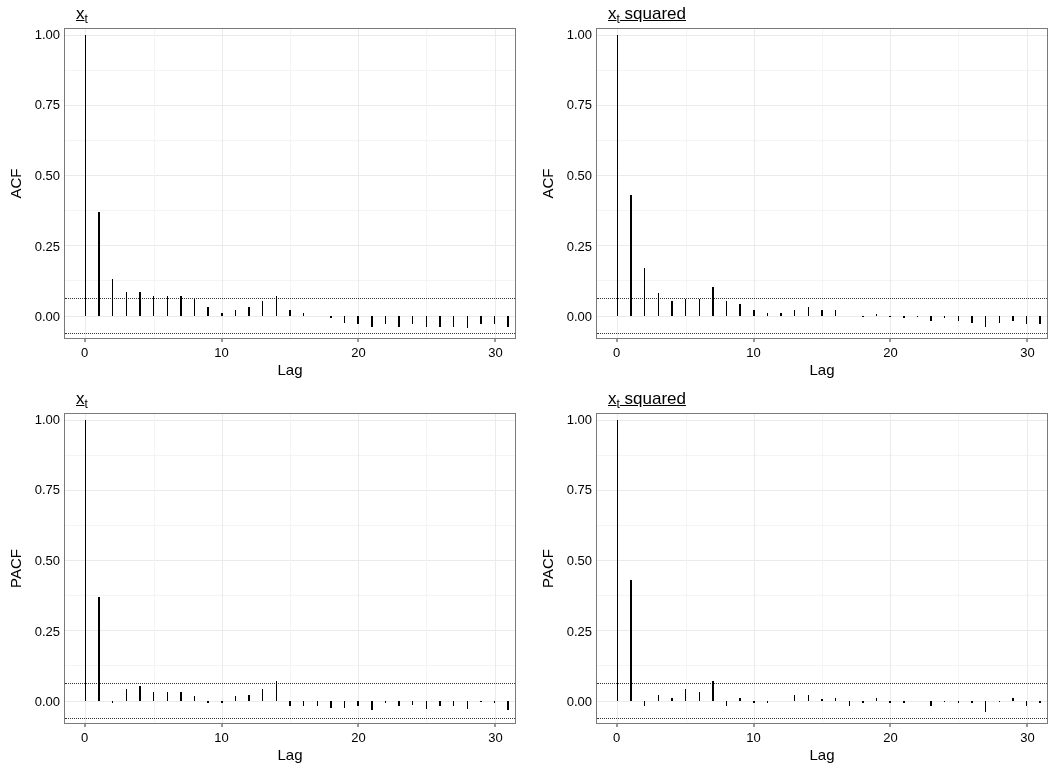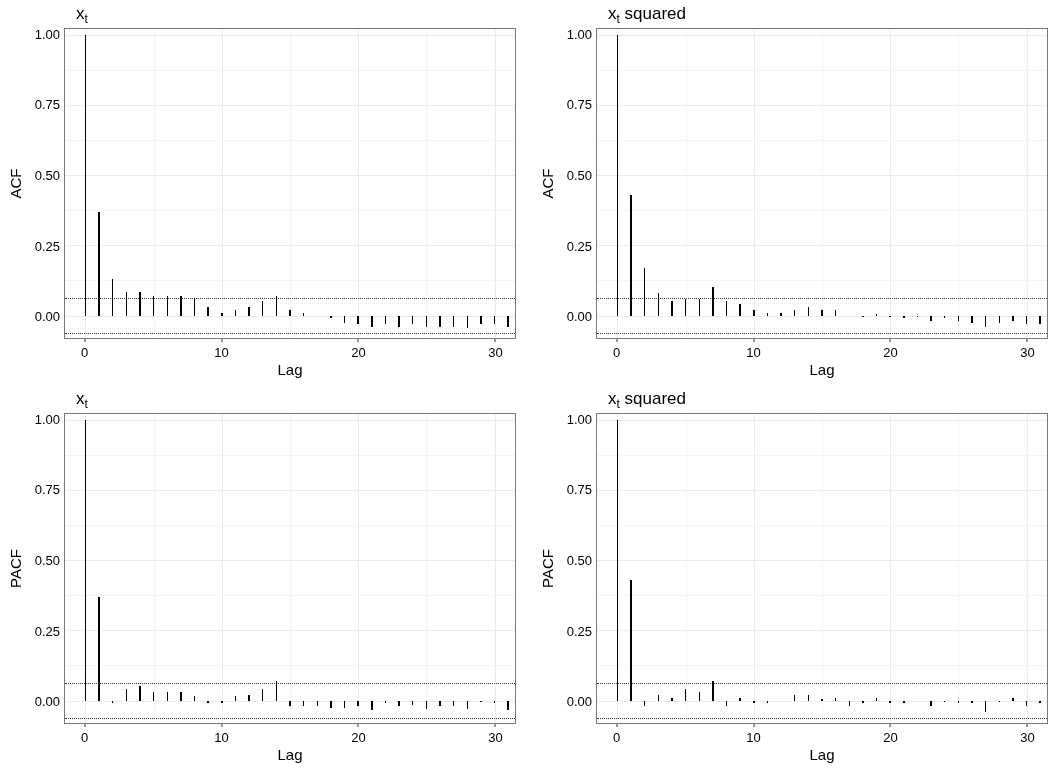--- a/index.html
+++ b/index.html
@@ -10,20 +10,21 @@
     width:1056px;height:768px;
     box-sizing:border-box;
     padding:4px 8px 4px 4px;
     gap:10px 20px;
   }
   .panel{position:relative;display:flex;flex-direction:column;}
   .chart-title{
     font-size:17px;font-weight:400;
     margin:0 0 2px 72px;
     height:22px;
+    text-decoration:underline;
   }
   .chart-title sub{font-size:12px;vertical-align:sub;}
   .plot-row{flex:1;display:flex;min-height:0;}
   .ylab-col{width:22px;display:flex;align-items:center;justify-content:center;}
   .ylab{
     transform:rotate(-90deg);
     font-size:15px;white-space:nowrap;
   }
   .yticks-col{width:38px;position:relative;}
   .ytick{

